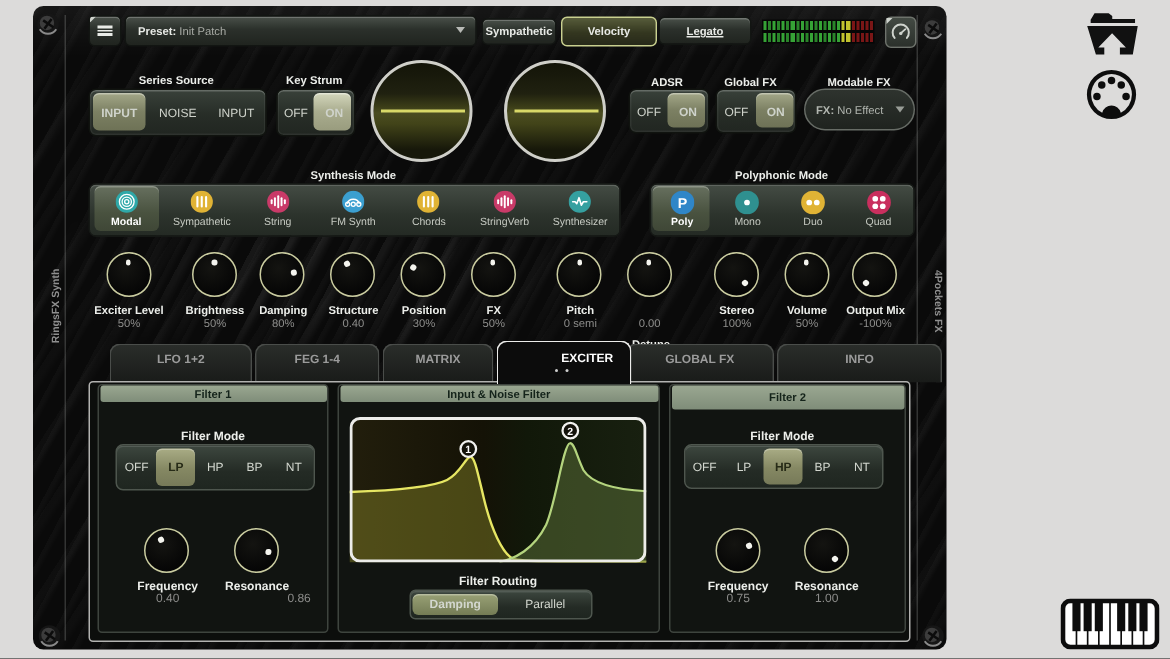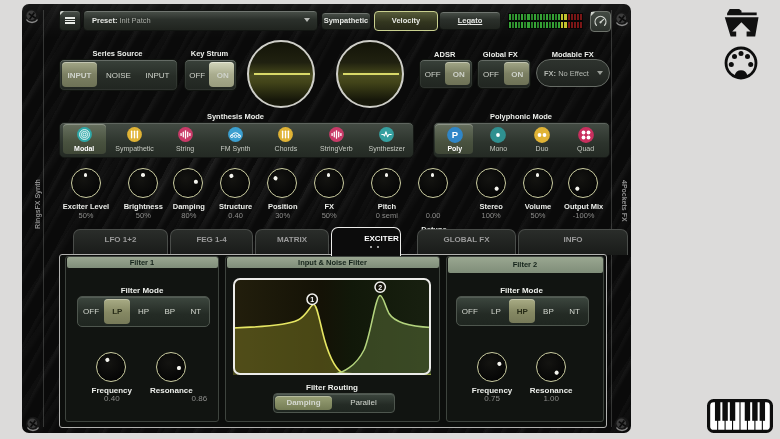--- a/index.html
+++ b/index.html
@@ -330,21 +330,21 @@
     <i style="transform:rotate(-135deg);"></i>
   </div>
 <div class="abs klbl" style="left:583.7px;top:201.5px;">Output Mix</div>
 <div class="abs kval" style="left:583.7px;top:210.5px;">-100%</div>
 
 <div class="tab" style="left:73px;width:95px;">LFO 1+2</div>
 <div class="tab" style="left:170px;width:83px;">FEG 1-4</div>
 <div class="tab" style="left:255px;width:74px;">MATRIX</div>
 <div class="tab" style="left:417px;width:99px;">GLOBAL FX</div>
 <div class="tab" style="left:518px;width:110px;">INFO</div>
-<div class="tab tabsel" style="left:331px;width:70px;padding-left:31px;">EXCITER</div>
+<div class="tab tabsel" style="left:331px;width:90px;padding-left:31px;">EXCITER</div>
 <div class="abs" style="left:369.5px;top:245.5px;width:2.6px;height:2.6px;border-radius:50%;background:#cfcfcf;z-index:6;"></div>
 <div class="abs" style="left:376.5px;top:245.5px;width:2.6px;height:2.6px;border-radius:50%;background:#cfcfcf;z-index:6;"></div>
 
 <div class="abs" id="outer"></div>
 <div class="abs fpanel" style="left:65px;top:256px;width:154px;height:166px;"></div>
 <div class="abs fpanel" style="left:225px;top:256px;width:215px;height:166px;"></div>
 <div class="abs fpanel" style="left:446px;top:256px;width:158px;height:166px;"></div>
 <div class="abs fhead" style="left:66.5px;top:256.5px;width:151px;height:11px;">Filter 1</div>
 <div class="abs fhead" style="left:226.5px;top:256.5px;width:212px;height:11px;">Input &amp; Noise Filter</div>
 <div class="abs fhead" style="left:447.5px;top:256.5px;width:155px;height:16px;">Filter 2</div>

